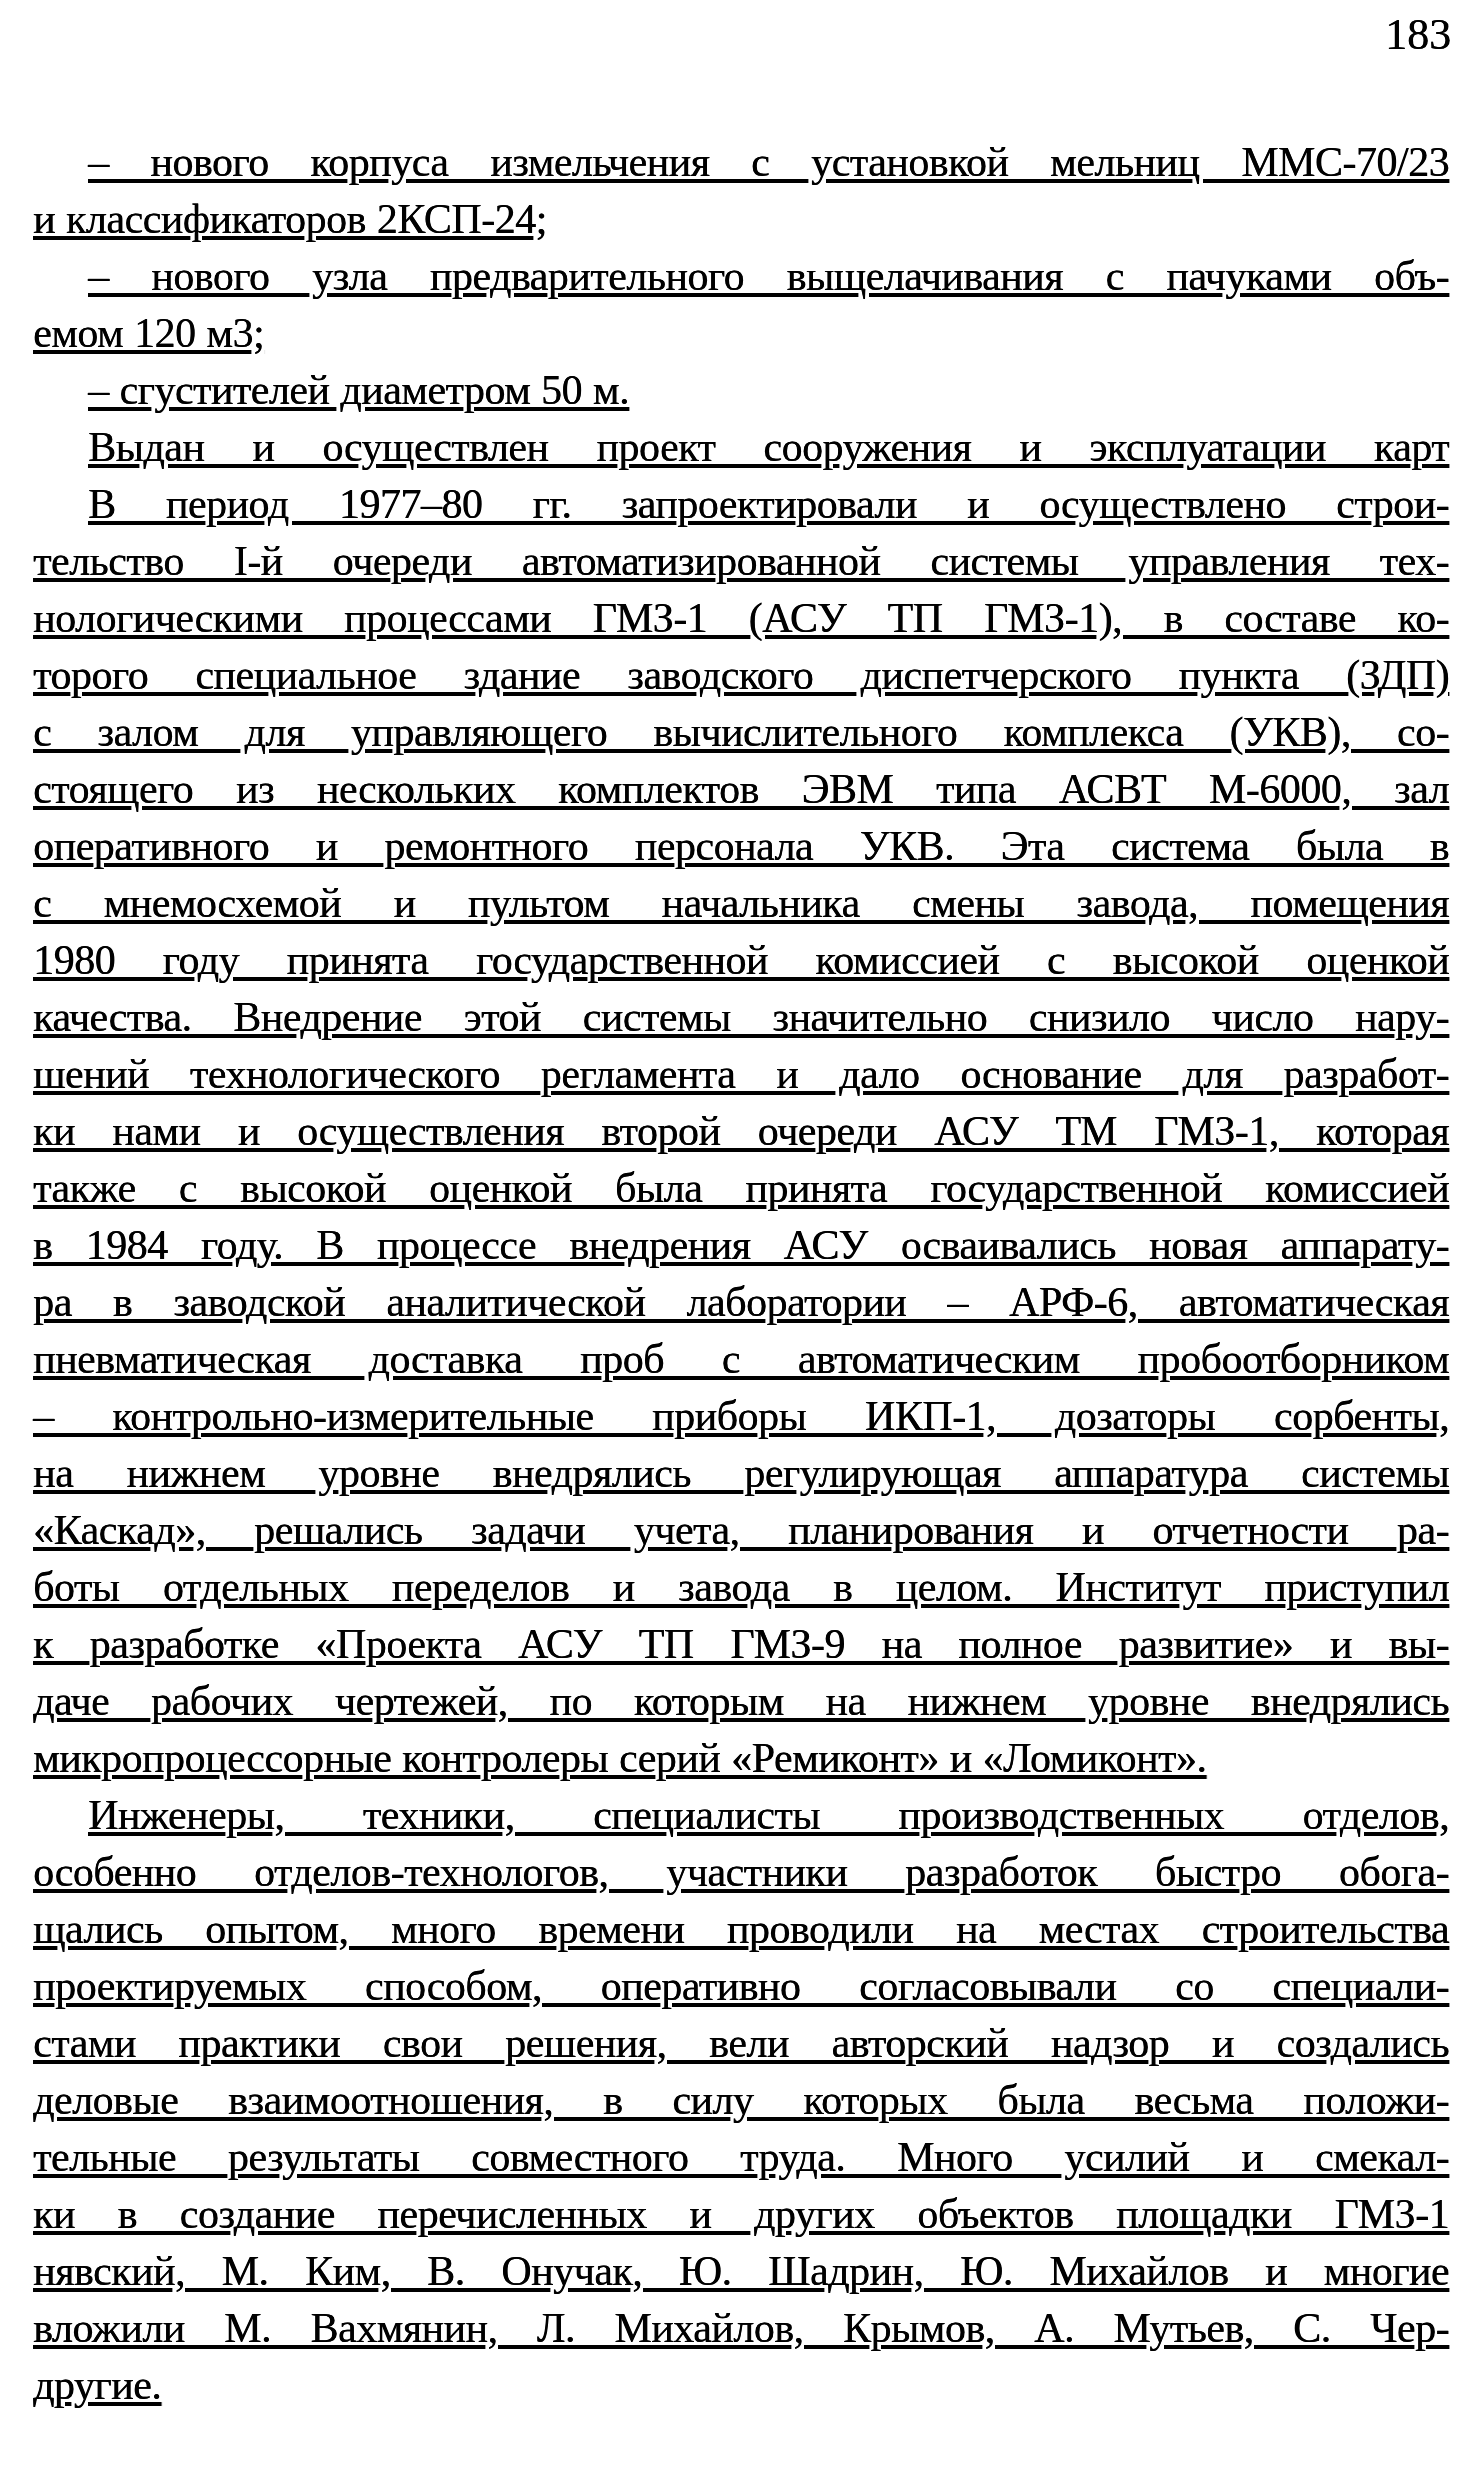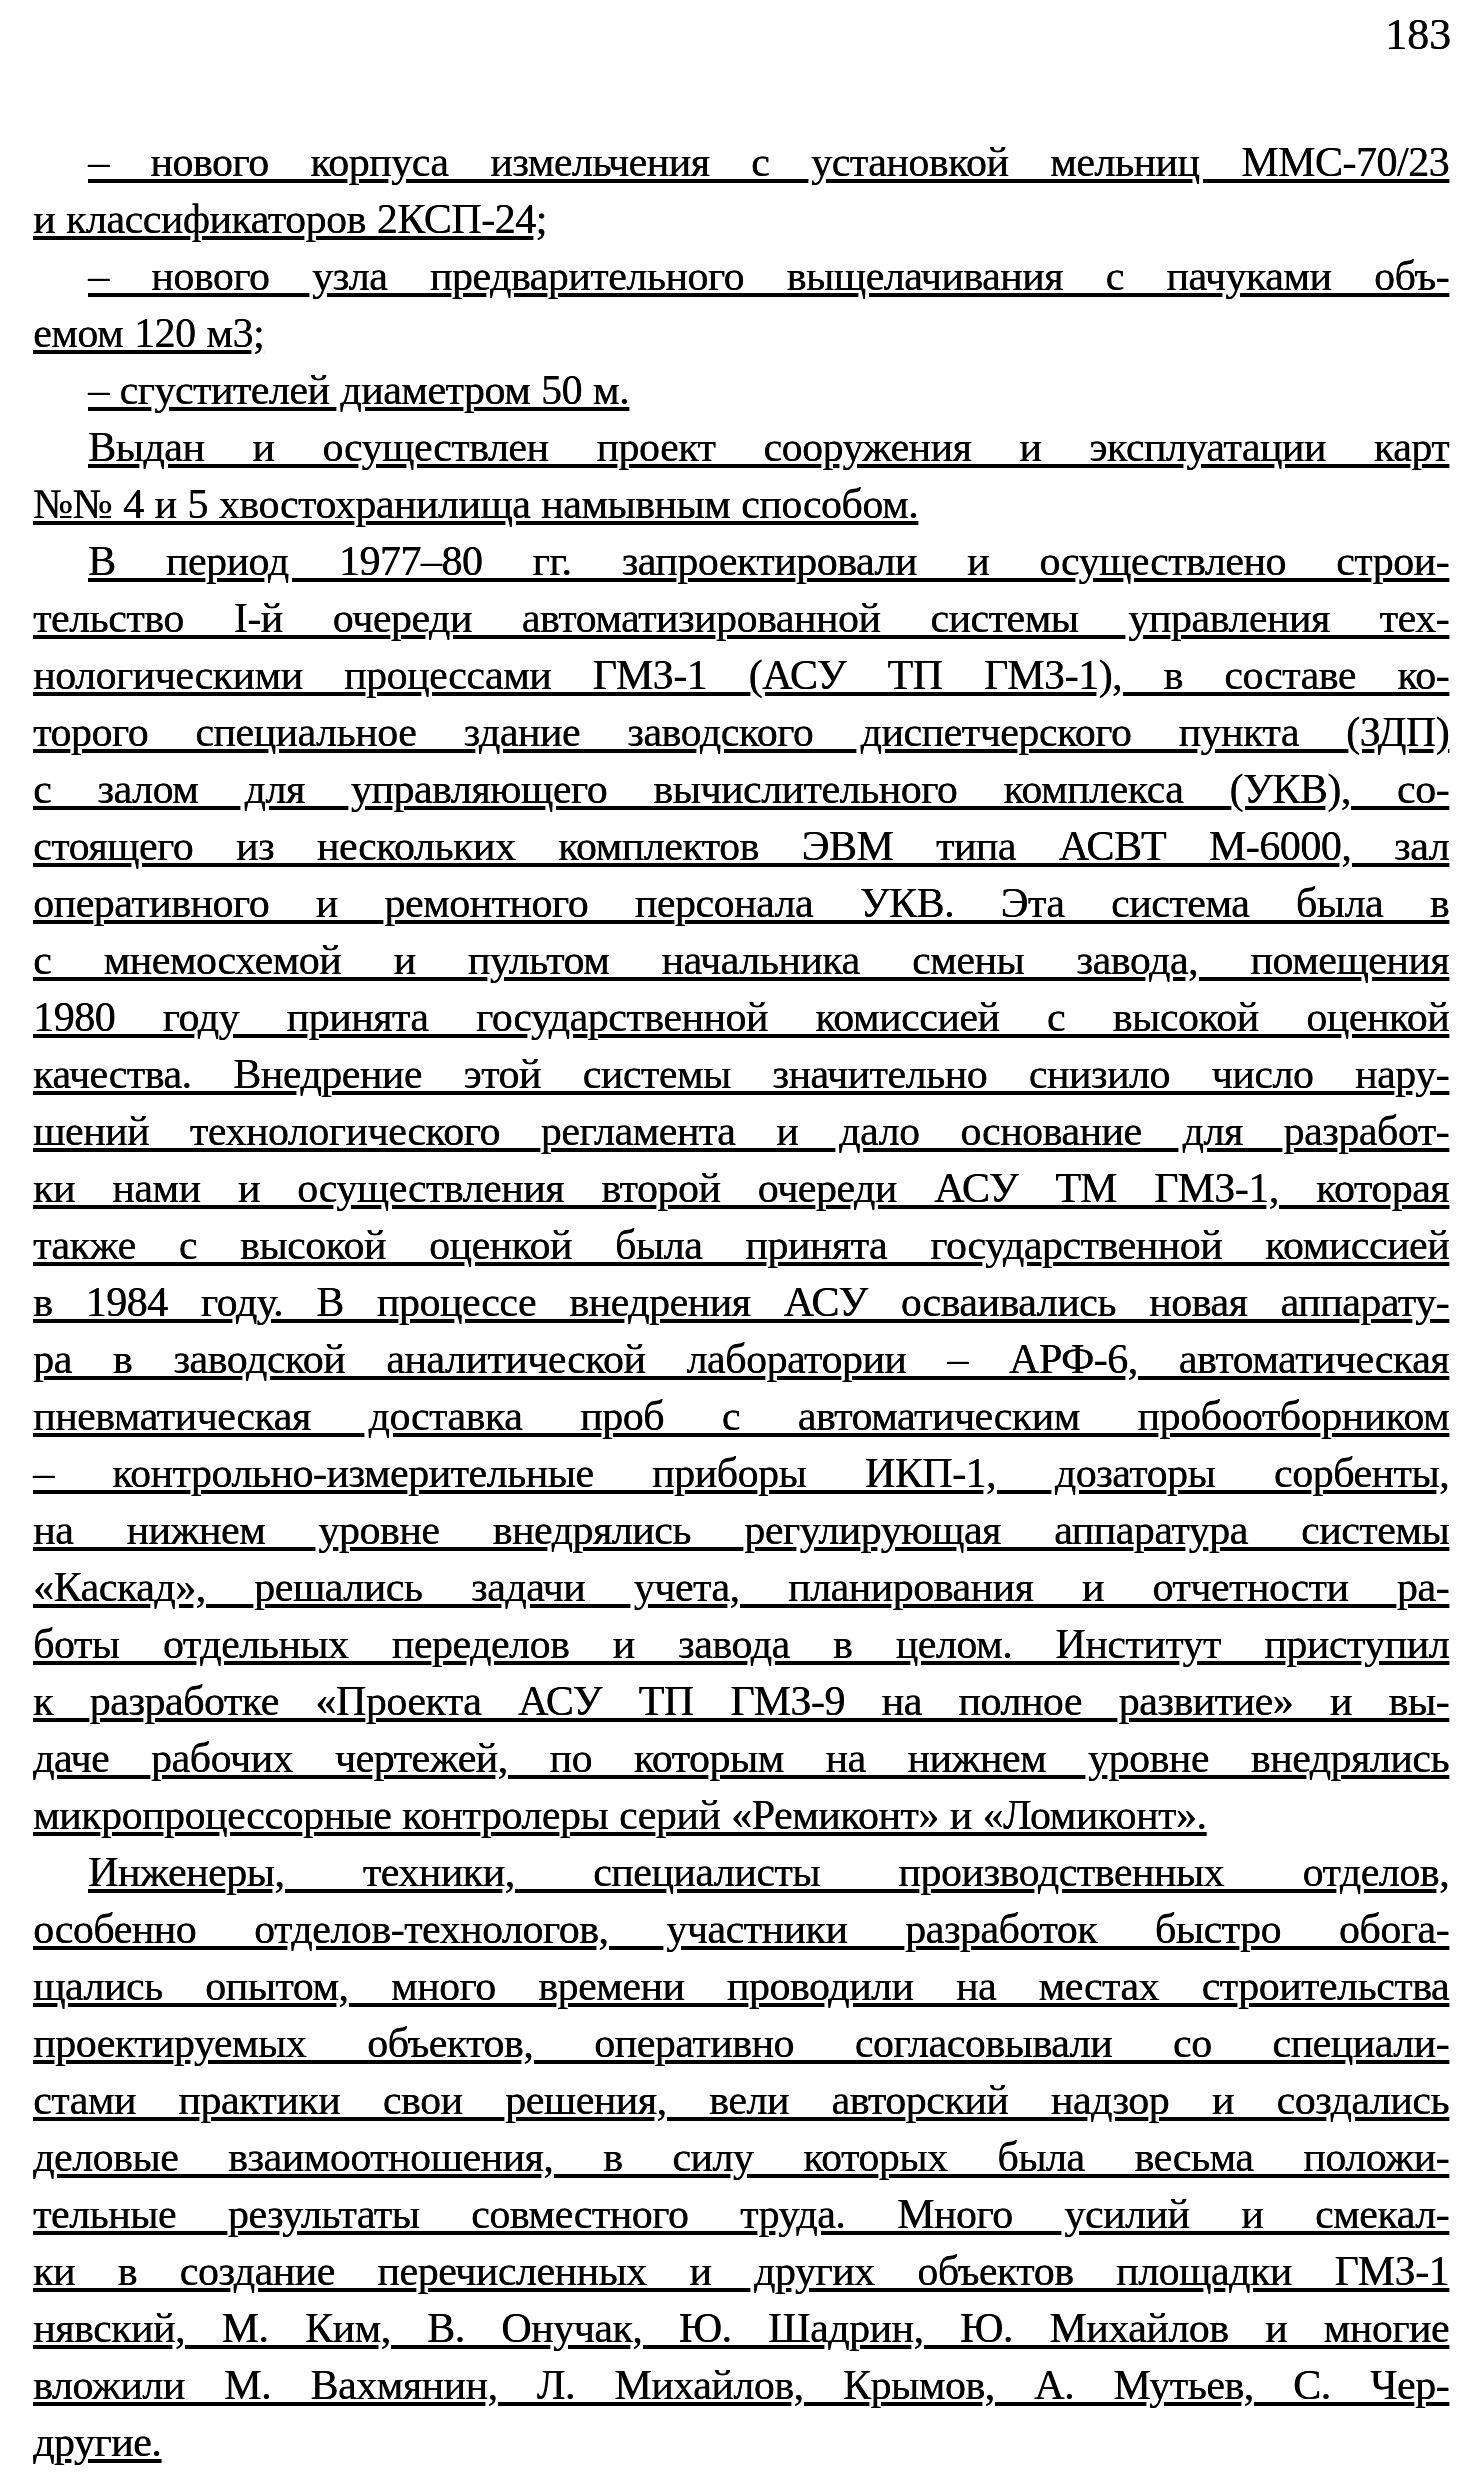--- a/index.html
+++ b/index.html
@@ -71,21 +71,20 @@
       </div>
       <div class="paragraph">
         <div class="line indent">– нового узла предварительного выщелачивания с пачуками объ-</div>
         <div class="line para-last">емом 120 м3;</div>
       </div>
       <div class="paragraph">
         <div class="line indent para-last">– сгустителей диаметром 50 м.</div>
       </div>
       <div class="paragraph">
         <div class="line indent">Выдан и осуществлен проект сооружения и эксплуатации карт</div>
-        <div class="line para-last">№№ 4 и 5 хвостохранилища намывным способом.</div>
       </div>
       <div class="paragraph">
         <div class="line indent">В период 1977–80 гг. запроектировали и осуществлено строи-</div>
         <div class="line">тельство I-й очереди автоматизированной системы управления тех-</div>
         <div class="line">нологическими процессами ГМЗ-1 (АСУ ТП ГМЗ-1), в составе ко-</div>
         <div class="line">торого специальное здание заводского диспетчерского пункта (ЗДП)</div>
         <div class="line">с залом для управляющего вычислительного комплекса (УКВ), со-</div>
         <div class="line">стоящего из нескольких комплектов ЭВМ типа АСВТ М-6000, зал</div>
         <div class="line">оперативного и ремонтного персонала УКВ. Эта система была в</div>
         <div class="line">с мнемосхемой и пультом начальника смены завода, помещения</div>
@@ -102,21 +101,21 @@
         <div class="line">«Каскад», решались задачи учета, планирования и отчетности ра-</div>
         <div class="line">боты отдельных переделов и завода в целом. Институт приступил</div>
         <div class="line">к разработке «Проекта АСУ ТП ГМЗ-9 на полное развитие» и вы-</div>
         <div class="line">даче рабочих чертежей, по которым на нижнем уровне внедрялись</div>
         <div class="line para-last">микропроцессорные контролеры серий «Ремиконт» и «Ломиконт».</div>
       </div>
       <div class="paragraph">
         <div class="line indent">Инженеры, техники, специалисты производственных отделов,</div>
         <div class="line">особенно отделов-технологов, участники разработок быстро обога-</div>
         <div class="line">щались опытом, много времени проводили на местах строительства</div>
-        <div class="line">проектируемых объектов, оперативно согласовывали со специали-</div>
+        <div class="line">проектируемых способом, оперативно согласовывали со специали-</div>
         <div class="line">стами практики свои решения, вели авторский надзор и создались</div>
         <div class="line">деловые взаимоотношения, в силу которых была весьма положи-</div>
         <div class="line">тельные результаты совместного труда. Много усилий и смекал-</div>
         <div class="line">ки в создание перечисленных и других объектов площадки ГМЗ-1</div>
         <div class="line">нявский, М. Ким, В. Онучак, Ю. Шадрин, Ю. Михайлов и многие</div>
         <div class="line">вложили М. Вахмянин, Л. Михайлов, Крымов, А. Мутьев, С. Чер-</div>
         <div class="line para-last">другие.</div>
       </div>
     </div>
 </div>

